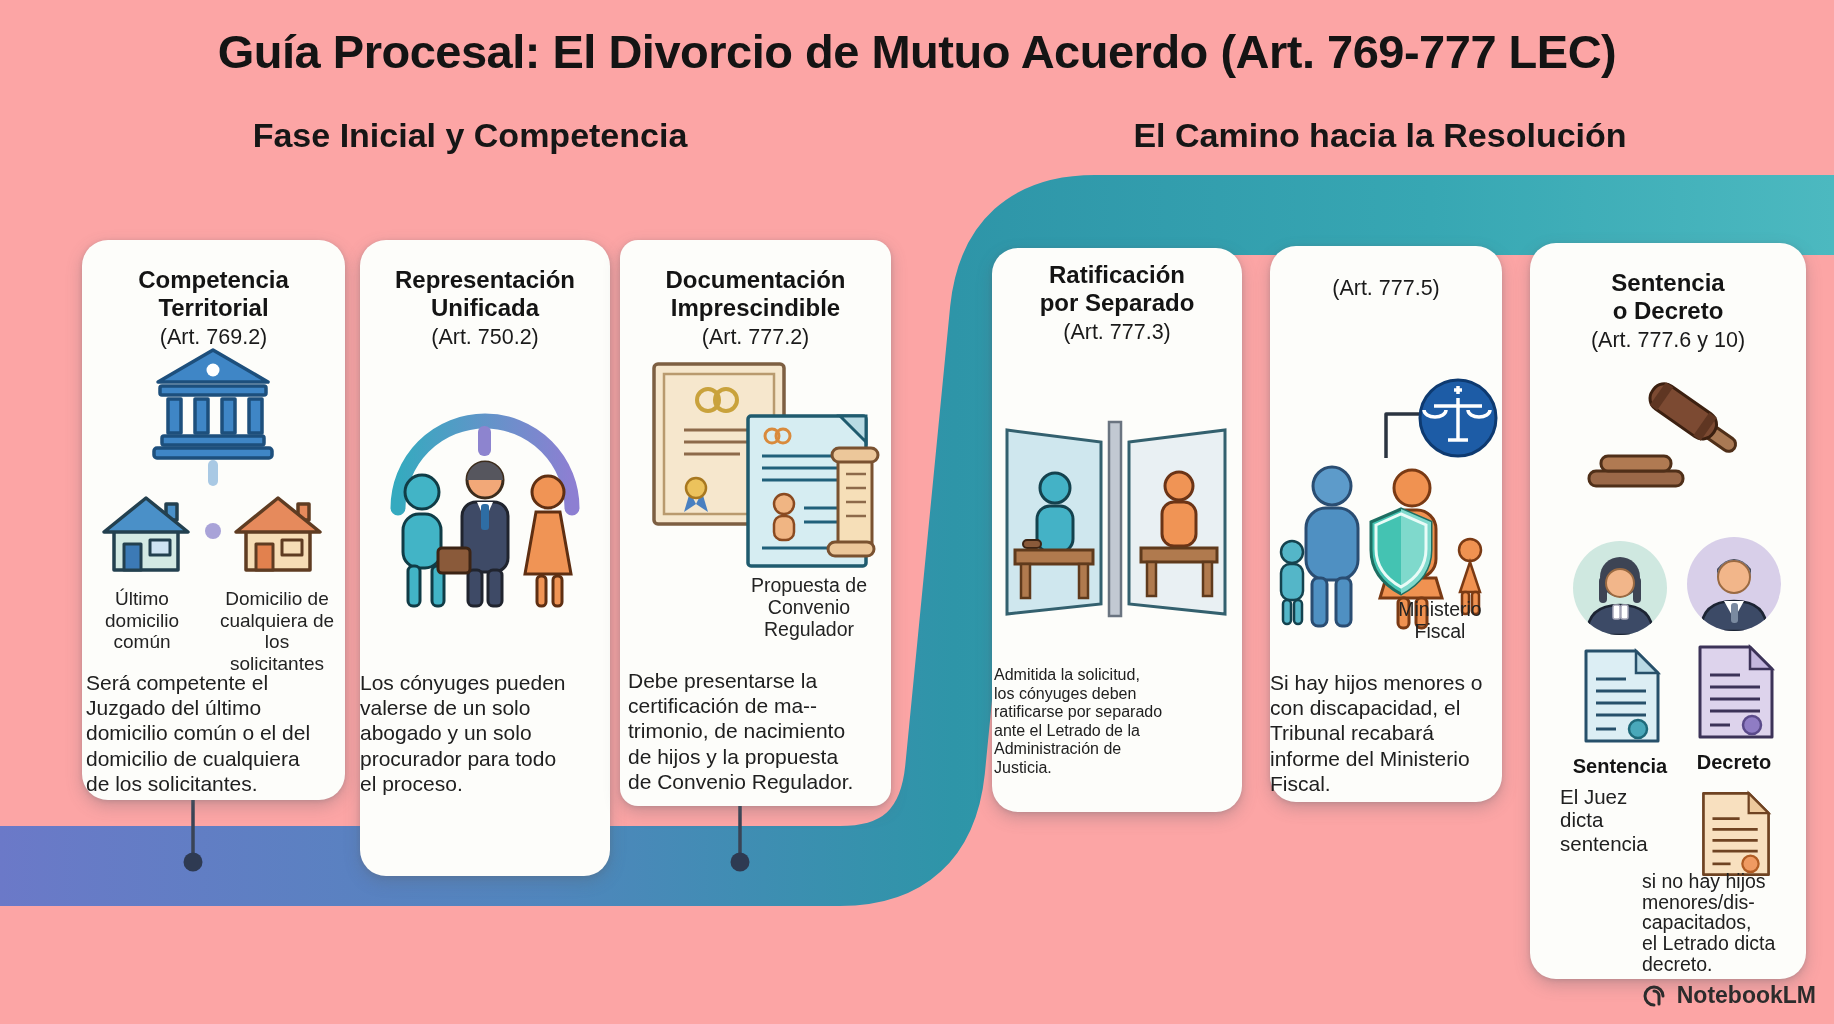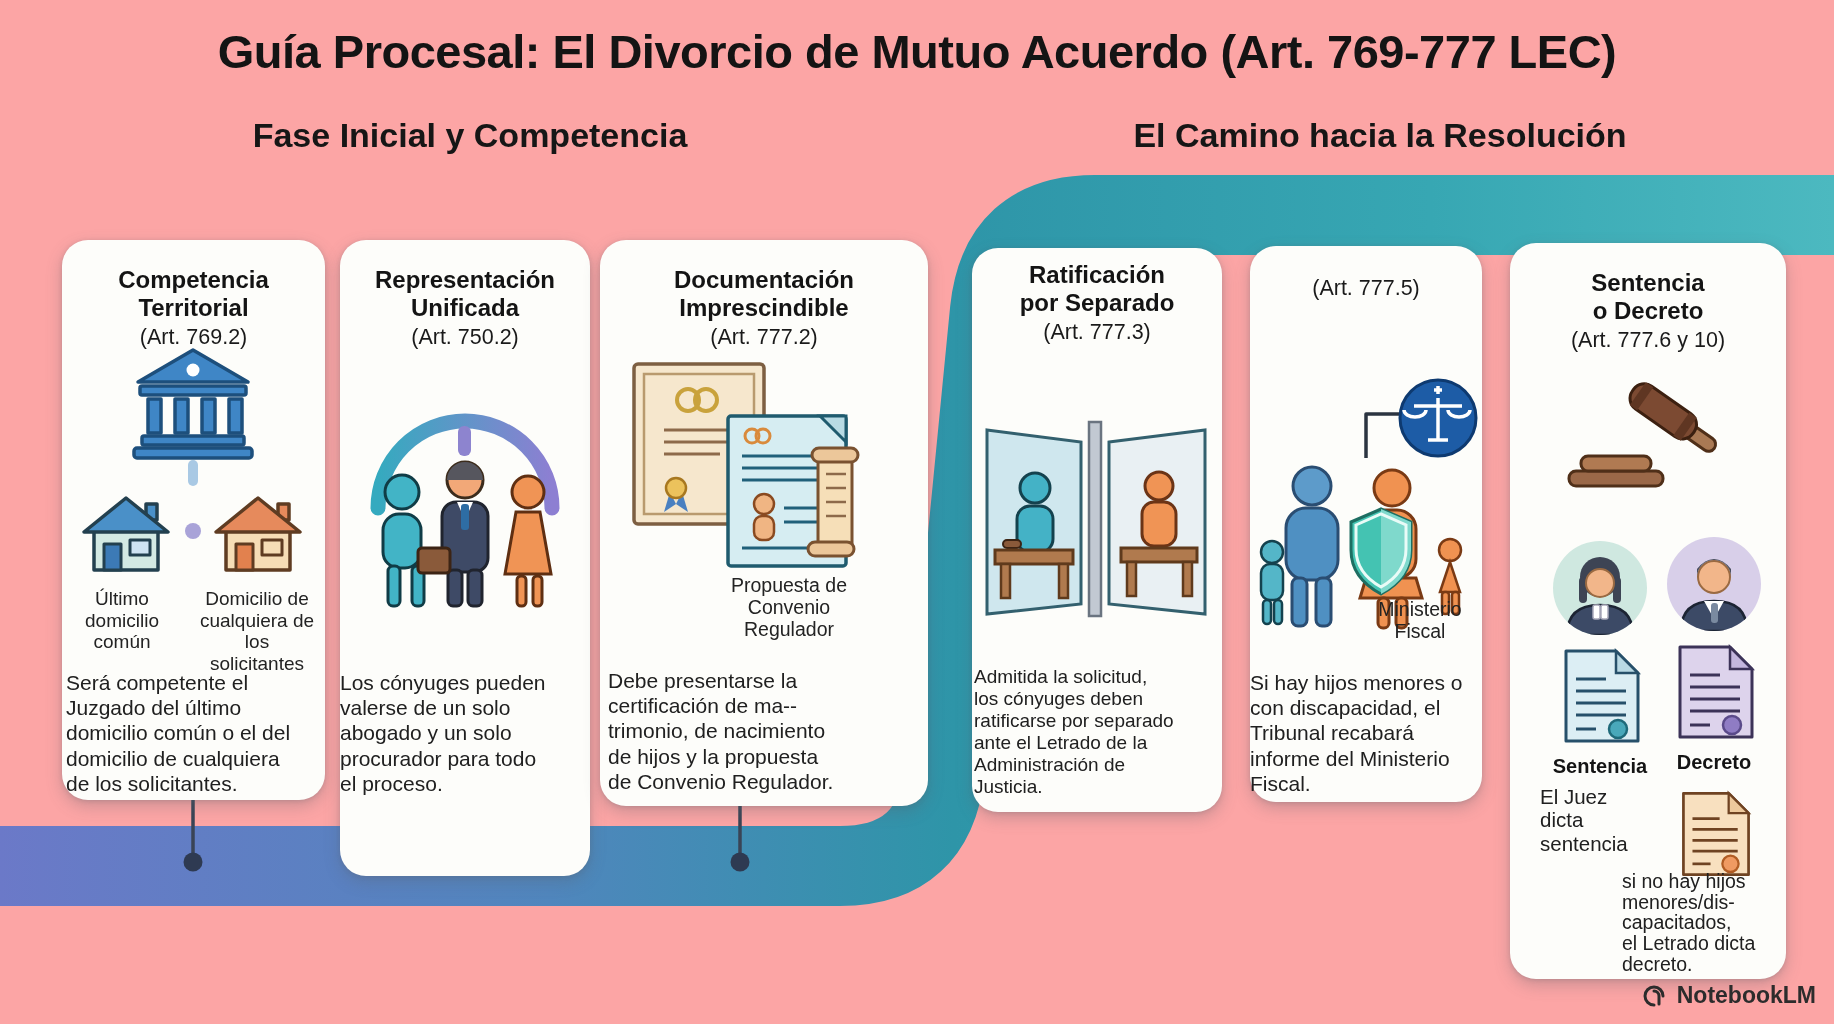--- a/index.html
+++ b/index.html
@@ -4,21 +4,21 @@
 <style>
   html,body{margin:0;padding:0;background:#dedede;}
   .canvas{position:relative;width:1834px;height:1024px;background:#fca5a5;overflow:hidden;
           font-family:"Liberation Sans",sans-serif;color:#1d1d1d;}
   .layer{position:absolute;left:0;top:0;}
   .main-title{position:absolute;top:24px;left:0;width:100%;text-align:center;
               font-size:47px;font-weight:bold;letter-spacing:-0.5px;color:#141414;}
   .section-header{position:absolute;top:116px;font-size:34px;font-weight:bold;
                   text-align:center;color:#161616;}
   .card{position:absolute;background:#fdfdfa;border-radius:26px;
-        box-shadow:0 6px 16px rgba(90,95,105,.30),0 1px 4px rgba(90,95,105,.22);}
+        box-shadow:0 6px 16px rgba(90,95,105,.30),0 1px 4px rgba(90,95,105,.22);margin-left:20px;}
   .card-head{position:absolute;left:0;width:100%;text-align:center;}
   .card-title{font-weight:bold;font-size:24px;line-height:1.18;white-space:pre-line;color:#141414;}
   .card-article{font-size:21.5px;margin-top:2px;color:#1a1a1a;}
   .card-body{position:absolute;font-size:21px;line-height:1.2;
              white-space:pre-line;color:#202020;}
   .small-label{position:absolute;text-align:center;font-size:19px;line-height:1.14;
                white-space:pre-line;color:#232323;}
   .bold-label{position:absolute;text-align:center;font-size:20px;font-weight:bold;color:#141414;}
   .abs{position:absolute;}
   .dot-lavender{position:absolute;width:16px;height:16px;border-radius:50%;background:#a9a3d8;}
@@ -151,21 +151,21 @@
         <rect x="183" y="196" width="9" height="30" rx="4"></rect>
       </g>
     </svg>
     <div class="card-body" style="left:0px;top:430px;width:250px;">Los cónyuges pueden
 valerse de un solo
 abogado y un solo
 procurador para todo
 el proceso.</div>
   </div>
 
-  <div class="card" style="left:600px;top:240px;width:328px;height:566px;">
+  <div class="card" style="left:600px;top:240px;width:271px;height:566px;border-radius:18px;">
     <div class="card-head" style="top:26px;">
       <div class="card-title">Documentación
 Imprescindible</div>
       <div class="card-article">(Art. 777.2)</div>
     </div>
     <svg class="abs" style="left:16px;top:118px;" width="250" height="215" viewBox="0 0 250 215">
       <g>
         <rect x="18" y="6" width="130" height="160" rx="4" fill="#f6e7cd" stroke="#7d5f42" stroke-width="3.5"></rect>
         <rect x="28" y="16" width="110" height="140" fill="none" stroke="#b99a6e" stroke-width="2.5"></rect>
         <circle cx="72" cy="42" r="11" fill="none" stroke="#c9a23c" stroke-width="4"></circle>
@@ -238,21 +238,21 @@
       <rect x="112" y="14" width="12" height="194" fill="#c2c9d2" stroke="#6a7480" stroke-width="2.5"></rect>
       <polygon points="132,34 228,22 228,206 132,196" fill="#e9f0f3" stroke="#33606e" stroke-width="3"></polygon>
       <g>
         <circle cx="182" cy="78" r="14" fill="#f09455" stroke="#6b3416" stroke-width="3"></circle>
         <rect x="165" y="94" width="34" height="44" rx="12" fill="#f09455" stroke="#6b3416" stroke-width="3"></rect>
         <rect x="144" y="140" width="76" height="14" fill="#b07a4e" stroke="#5f3a1c" stroke-width="3"></rect>
         <rect x="150" y="154" width="9" height="34" fill="#b07a4e" stroke="#5f3a1c" stroke-width="2.5"></rect>
         <rect x="206" y="154" width="9" height="34" fill="#b07a4e" stroke="#5f3a1c" stroke-width="2.5"></rect>
       </g>
     </svg>
-    <div class="card-body" style="left:2px;top:418px;width:246px;font-size:19px;line-height:1.16;">Admitida la solicitud,
+    <div class="card-body" style="left:2px;top:418px;width:246px;font-size:16px;line-height:1.16;">Admitida la solicitud,
 los cónyuges deben
 ratificarse por separado
 ante el Letrado de la
 Administración de
 Justicia.</div>
   </div>
 
   <div class="card" style="left:1250px;top:246px;width:232px;height:556px;">
     <div class="card-head" style="top:28px;">
       <div class="card-article">(Art. 777.5)</div>

